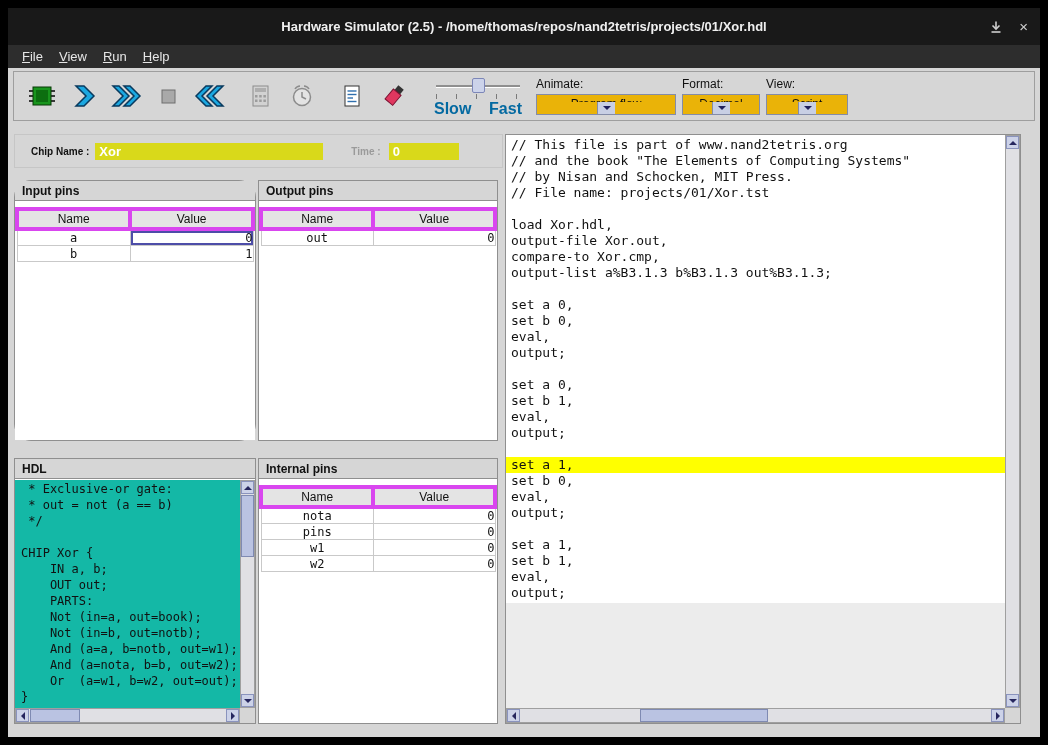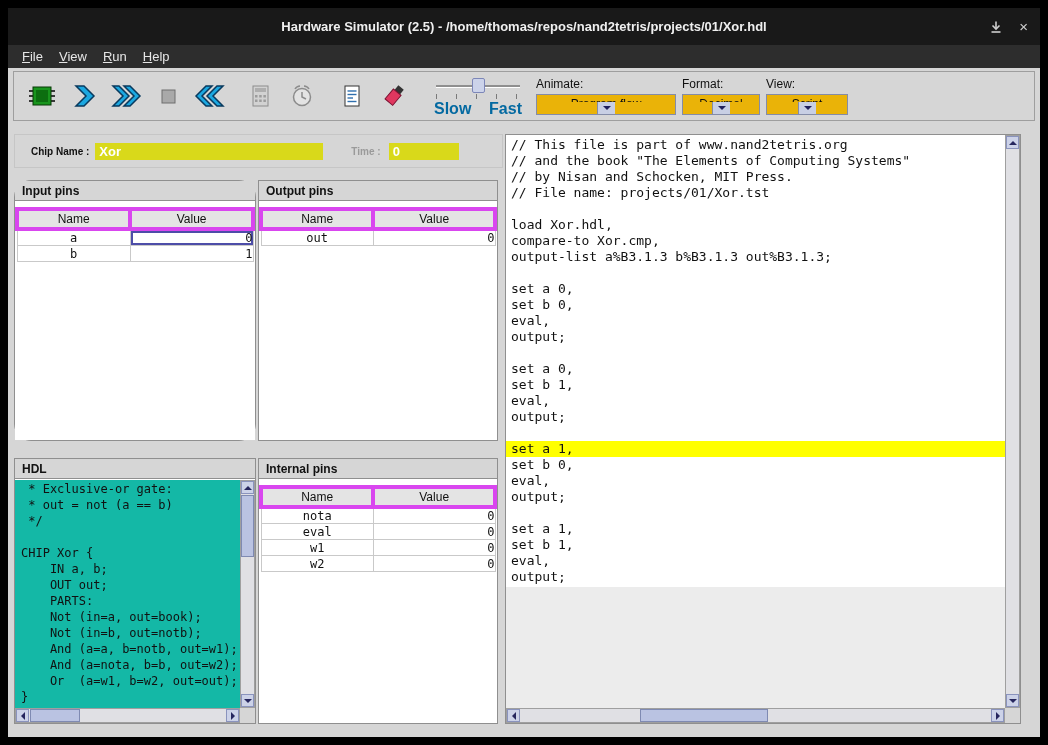--- a/index.html
+++ b/index.html
@@ -355,21 +355,21 @@
             <th>Name</th>
             <th>Value</th>
           </tr>
             </thead>
           <tbody>
             <tr>
               <td class="pin-name">nota</td>
               <td class="pin-value">0</td>
             </tr>
             <tr>
-              <td class="pin-name">eval</td>
+              <td class="pin-name">pins</td>
               <td class="pin-value">0</td>
             </tr>
             <tr>
               <td class="pin-name">w1</td>
               <td class="pin-value">0</td>
             </tr>
             <tr>
               <td class="pin-name">w2</td>
               <td class="pin-value">0</td>
             </tr>
@@ -380,20 +380,21 @@
 
     <div class="panel" style="left:497px;top:126px;width:516px;height:590px;">
       <div class="script-body">
         <div class="script-lines">
             <div class="code-line">// This file is part of www.nand2tetris.org</div>
             <div class="code-line">// and the book "The Elements of Computing Systems"</div>
             <div class="code-line">// by Nisan and Schocken, MIT Press.</div>
             <div class="code-line">// File name: projects/01/Xor.tst</div>
             <div class="code-line"> </div>
             <div class="code-line">load Xor.hdl,</div>
+            <div class="code-line">output-file Xor.out,</div>
             <div class="code-line">compare-to Xor.cmp,</div>
             <div class="code-line">output-list a%B3.1.3 b%B3.1.3 out%B3.1.3;</div>
             <div class="code-line"> </div>
             <div class="code-line">set a 0,</div>
             <div class="code-line">set b 0,</div>
             <div class="code-line">eval,</div>
             <div class="code-line">output;</div>
             <div class="code-line"> </div>
             <div class="code-line">set a 0,</div>
             <div class="code-line">set b 1,</div>

